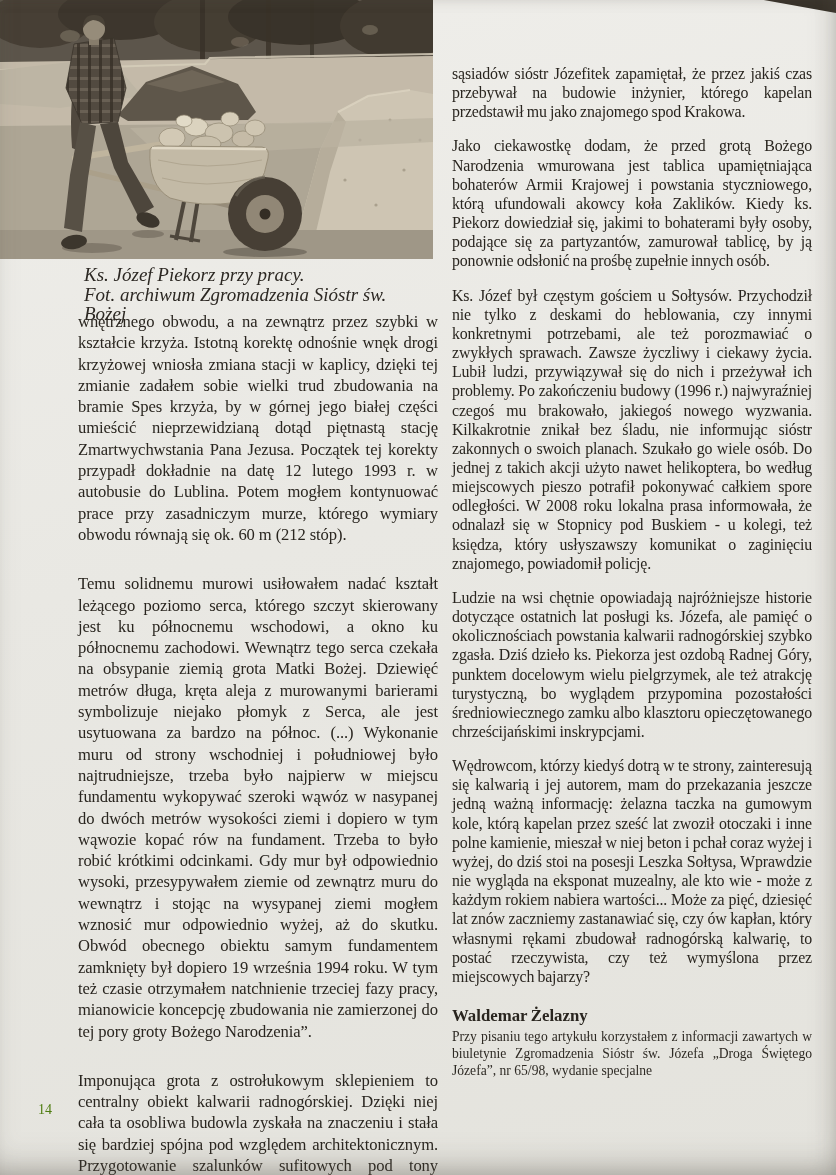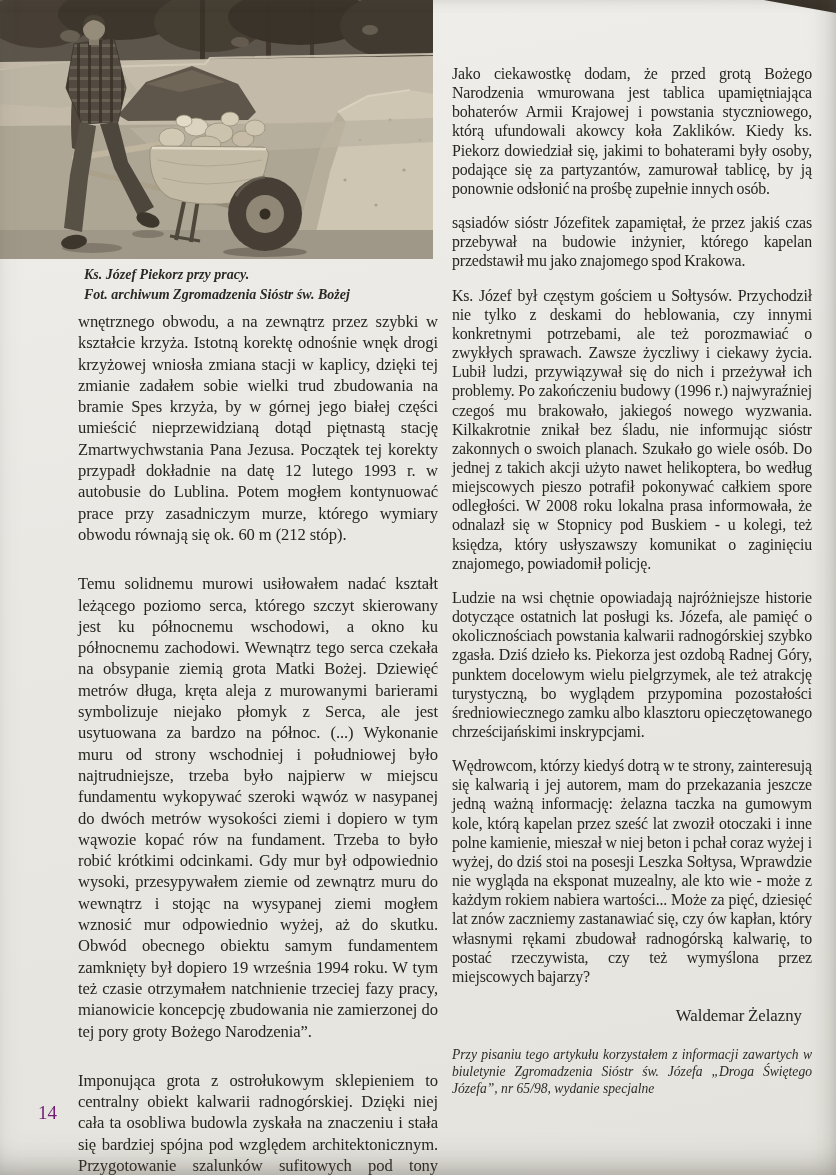--- a/index.html
+++ b/index.html
@@ -7,31 +7,31 @@
     width:836px;height:1175px;position:relative;overflow:hidden;
     background:linear-gradient(168deg,#efeeea 0%,#e9e8e3 45%,#e4e3dd 100%);
     font-family:"Liberation Serif","DejaVu Serif",serif;
     color:#29251f;
   }
   .abs{position:absolute;}
   
   .photo{left:0;top:0;width:433px;height:259px;overflow:hidden;background:#b9b2a4;}
   .photo svg{display:block;width:100%;height:100%;}
   
-  .caption{left:84px;top:265px;width:340px;font-style:italic;font-size:14px;line-height:19.5px;color:#2c2823;font-weight:bold;}
+  .caption{left:84px;top:265px;width:340px;font-style:italic;font-size:19px;line-height:19.5px;color:#2c2823;}
   
   .col{text-align:justify;}
   .col p{margin:0;}
   .col-left{left:78px;top:311px;width:360px;font-size:16.6px;line-height:21.3px;letter-spacing:-0.1px;}
   .col-left p + p{margin-top:28px;}
   .col-right{left:452px;top:64px;width:360px;font-size:15.9px;line-height:19.15px;letter-spacing:-0.15px;word-spacing:-0.6px;}
   .col-right p + p{margin-top:15px;}
-  .signature{margin-top:20px;text-align:right;padding-right:10px;font-weight:normal;font-size:16.8px;letter-spacing:0;}
-  .footnote{margin-top:22px;font-style:italic;font-size:13.6px;line-height:16.9px;letter-spacing:0;word-spacing:normal;text-align:justify;color:#2e2a24;}
-  .pagenum{left:38px;top:1102px;font-size:19px;color:#701a75;}
+  .signature{margin-top:20px;text-align:left;padding-right:10px;font-weight:bold;font-size:16.8px;letter-spacing:0;}
+  .footnote{margin-top:4px;font-size:13.6px;line-height:16.9px;letter-spacing:0;word-spacing:normal;text-align:justify;color:#2e2a24;}
+  .pagenum{left:38px;top:1102px;font-size:14px;color:#4d7c0f;}
   
   .corner-artifact{top:0;right:0;width:84px;height:13px;background:#272118;clip-path:polygon(14% 0,100% 0,100% 100%);opacity:.92;}
   .vignette{left:0;top:0;width:836px;height:1175px;pointer-events:none;
     box-shadow:inset 0 -22px 34px -20px rgba(95,90,80,.55),
                inset -16px 0 30px -20px rgba(95,90,80,.40),
                inset 0 8px 16px -12px rgba(95,90,80,.25);}
 </style>
 </head>
 <body>
 
@@ -130,22 +130,22 @@
   <div>Fot. archiwum Zgromadzenia Sióstr św. Bożej</div>
 </div>
 
 <div class="abs col col-left">
   <p>wnętrznego obwodu, a na zewnątrz przez szybki w kształcie krzyża. Istotną korektę odnośnie wnęk drogi krzyżowej wniosła zmiana stacji w kaplicy, dzięki tej zmianie zadałem sobie wielki trud zbudowania na bramie Spes krzyża, by w górnej jego białej części umieścić nieprzewidzianą dotąd piętnastą stację Zmartwychwstania Pana Jezusa. Początek tej korekty przypadł dokładnie na datę 12 lutego 1993 r. w autobusie do Lublina. Potem mogłem kontynuować prace przy zasadniczym murze, którego wymiary obwodu równają się ok. 60 m (212 stóp).</p>
   <p>Temu solidnemu murowi usiłowałem nadać kształt leżącego poziomo serca, którego szczyt skierowany jest ku północnemu wschodowi, a okno ku północnemu zachodowi. Wewnątrz tego serca czekała na obsypanie ziemią grota Matki Bożej. Dziewięć metrów długa, kręta aleja z murowanymi barierami symbolizuje niejako płomyk z Serca, ale jest usytuowana za bardzo na północ. (...) Wykonanie muru od strony wschodniej i południowej było najtrudniejsze, trzeba było najpierw w miejscu fundamentu wykopywać szeroki wąwóz w nasypanej do dwóch metrów wysokości ziemi i dopiero w tym wąwozie kopać rów na fundament. Trzeba to było robić krótkimi odcinkami. Gdy mur był odpowiednio wysoki, przesypywałem ziemie od zewnątrz muru do wewnątrz i stojąc na wysypanej ziemi mogłem wznosić mur odpowiednio wyżej, aż do skutku. Obwód obecnego obiektu samym fundamentem zamknięty był dopiero 19 września 1994 roku. W tym też czasie otrzymałem natchnienie trzeciej fazy pracy, mianowicie koncepcję zbudowania nie zamierzonej do tej pory groty Bożego Narodzenia”.</p>
   <p>Imponująca grota z ostrołukowym sklepieniem to centralny obiekt kalwarii radnogórskiej. Dzięki niej cała ta osobliwa budowla zyskała na znaczeniu i stała się bardziej spójna pod względem architektonicznym. Przygotowanie szalunków sufitowych pod tony kamienia i betonu chyba jednak przerastało możliwości duchownego, bo po raz pierwszy skorzystał z fachowej pomocy. Leszek Sołtys, jeden z dwóch najbliższych</p>
 </div>
 
 <div class="abs col col-right">
+  <p>sąsiadów sióstr Józefitek zapamiętał, że przez jakiś czas przebywał na budowie inżynier, którego kapelan przedstawił mu jako znajomego spod Krakowa.</p>
   <p>Jako ciekawostkę dodam, że przed grotą Bożego Narodzenia wmurowana jest tablica upamiętniająca bohaterów Armii Krajowej i powstania styczniowego, którą ufundowali akowcy koła Zaklików. Kiedy ks. Piekorz dowiedział się, jakimi to bohaterami były osoby, podające się za partyzantów, zamurował tablicę, by ją ponownie odsłonić na prośbę zupełnie innych osób.</p>
-  <p>sąsiadów sióstr Józefitek zapamiętał, że przez jakiś czas przebywał na budowie inżynier, którego kapelan przedstawił mu jako znajomego spod Krakowa.</p>
   <p>Ks. Józef był częstym gościem u Sołtysów. Przychodził nie tylko z deskami do heblowania, czy innymi konkretnymi potrzebami, ale też porozmawiać o zwykłych sprawach. Zawsze życzliwy i ciekawy życia. Lubił ludzi, przywiązywał się do nich i przeżywał ich problemy. Po zakończeniu budowy (1996 r.) najwyraźniej czegoś mu brakowało, jakiegoś nowego wyzwania. Kilkakrotnie znikał bez śladu, nie informując sióstr zakonnych o swoich planach. Szukało go wiele osób. Do jednej z takich akcji użyto nawet helikoptera, bo według miejscowych pieszo potrafił pokonywać całkiem spore odległości. W 2008 roku lokalna prasa informowała, że odnalazł się w Stopnicy pod Buskiem - u kolegi, też księdza, który usłyszawszy komunikat o zaginięciu znajomego, powiadomił policję.</p>
   <p>Ludzie na wsi chętnie opowiadają najróżniejsze historie dotyczące ostatnich lat posługi ks. Józefa, ale pamięć o okolicznościach powstania kalwarii radnogórskiej szybko zgasła. Dziś dzieło ks. Piekorza jest ozdobą Radnej Góry, punktem docelowym wielu pielgrzymek, ale też atrakcję turystyczną, bo wyglądem przypomina pozostałości średniowiecznego zamku albo klasztoru opieczętowanego chrześcijańskimi inskrypcjami.</p>
   <p>Wędrowcom, którzy kiedyś dotrą w te strony, zainteresują się kalwarią i jej autorem, mam do przekazania jeszcze jedną ważną informację: żelazna taczka na gumowym kole, którą kapelan przez sześć lat zwoził otoczaki i inne polne kamienie, mieszał w niej beton i pchał coraz wyżej i wyżej, do dziś stoi na posesji Leszka Sołtysa, Wprawdzie nie wygląda na eksponat muzealny, ale kto wie - może z każdym rokiem nabiera wartości... Może za pięć, dziesięć lat znów zaczniemy zastanawiać się, czy ów kapłan, który własnymi rękami zbudował radnogórską kalwarię, to postać rzeczywista, czy też wymyślona przez miejscowych bajarzy?</p>
   <div class="signature">Waldemar Żelazny</div>
   <div class="footnote">Przy pisaniu tego artykułu korzystałem z informacji zawartych w biuletynie Zgromadzenia Sióstr św. Józefa „Droga Świętego Józefa”, nr 65/98, wydanie specjalne</div>
 </div>
 
 <div class="abs pagenum">14</div>
 
 <div class="abs corner-artifact"></div>

